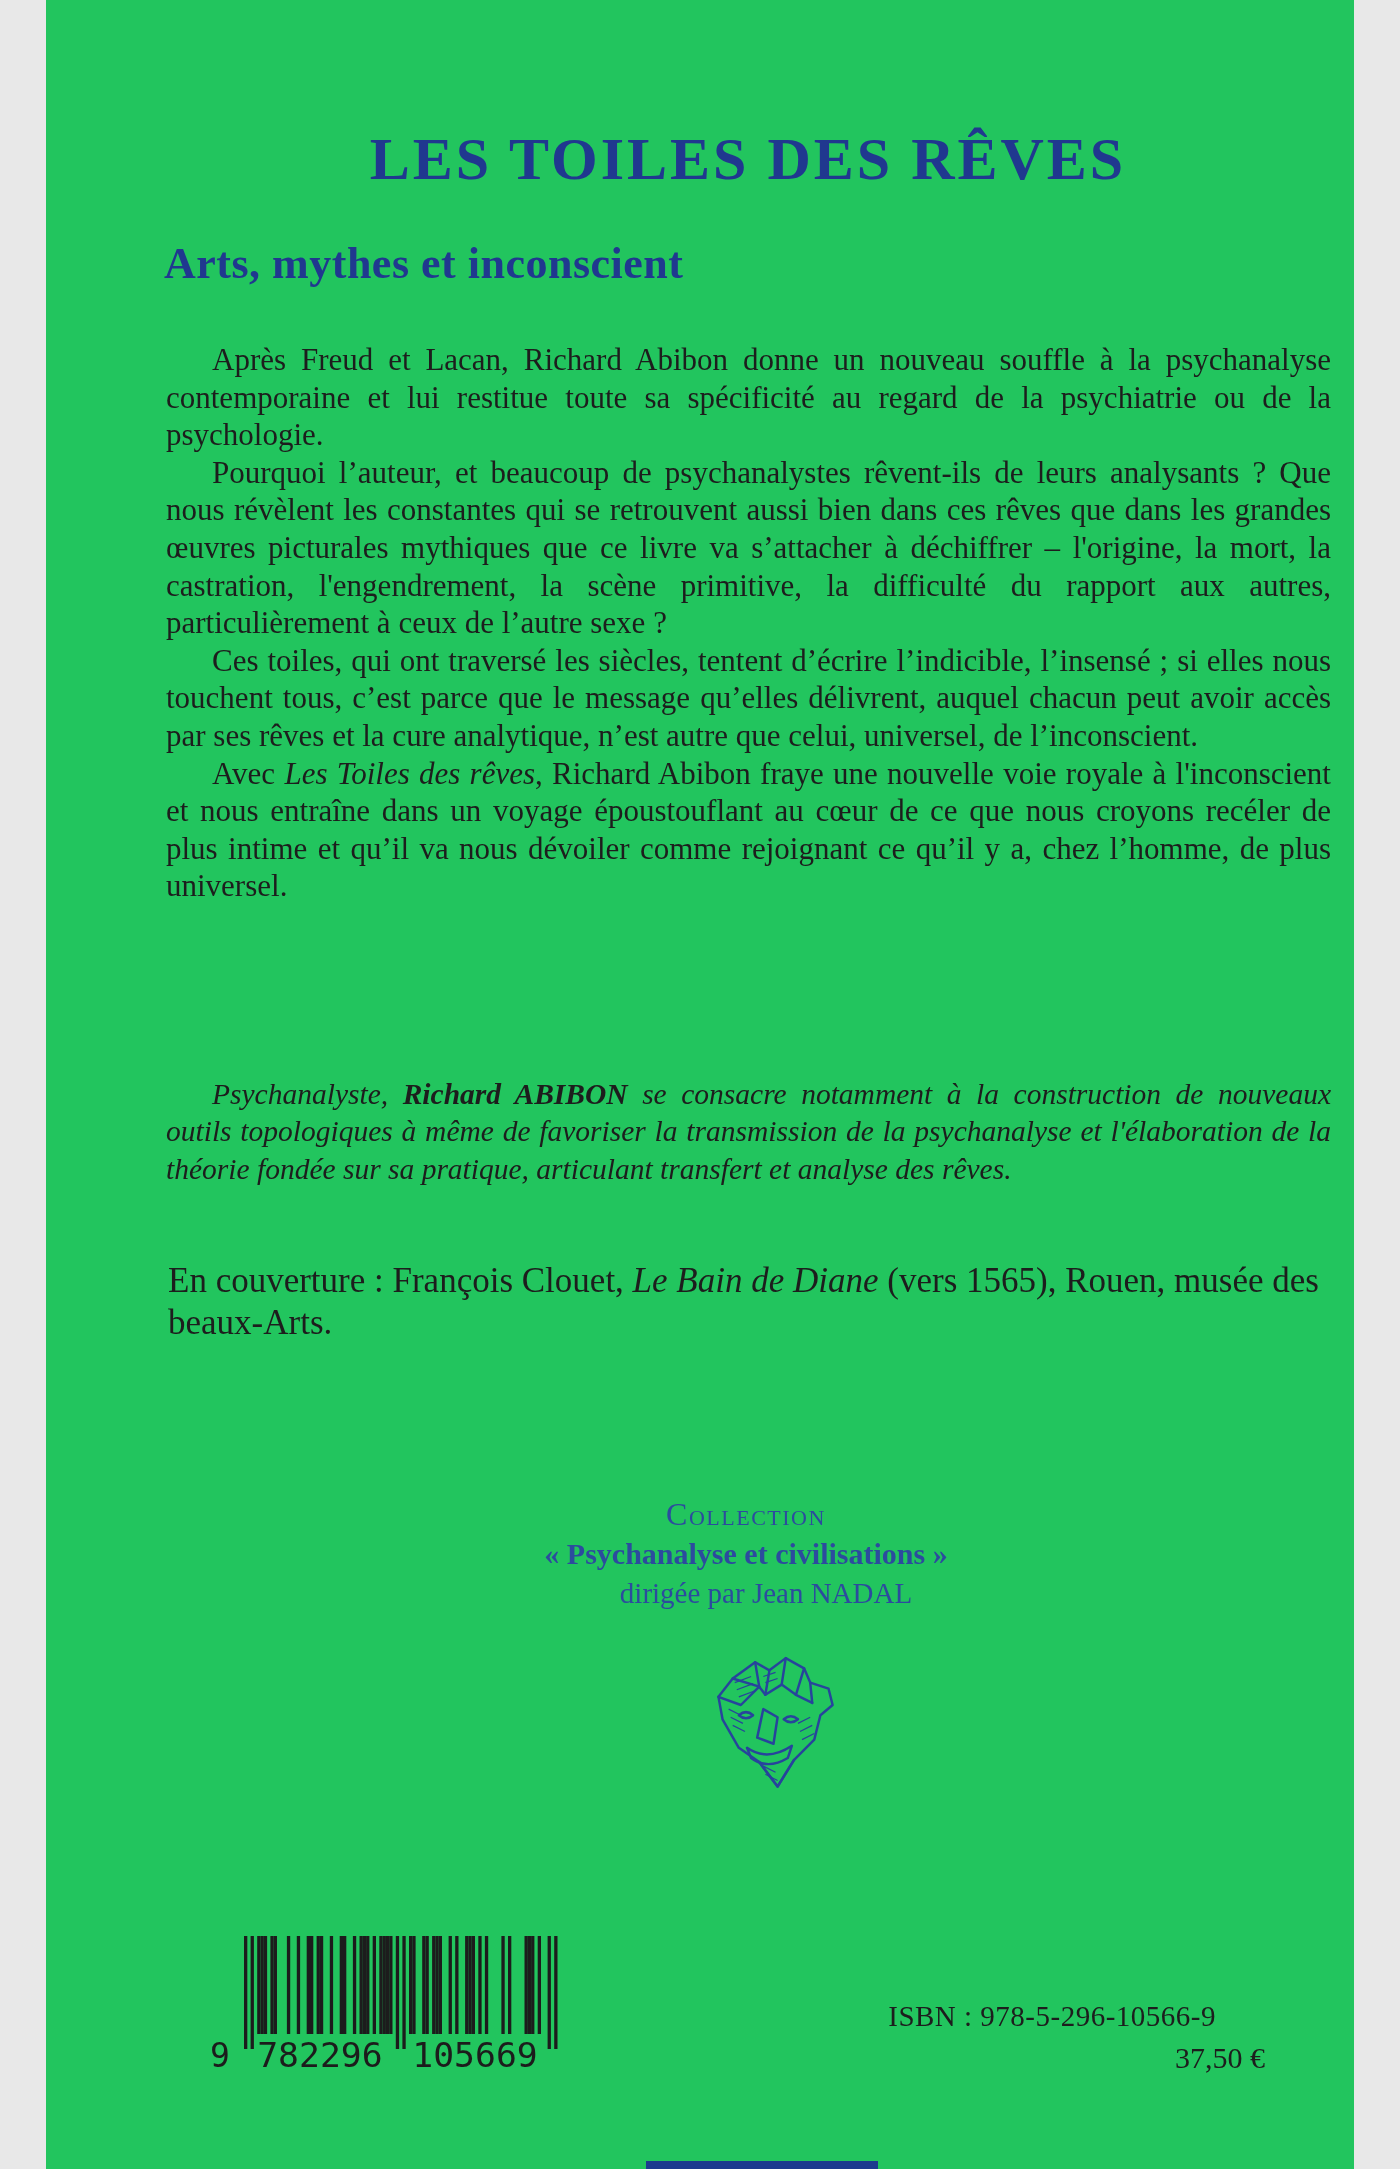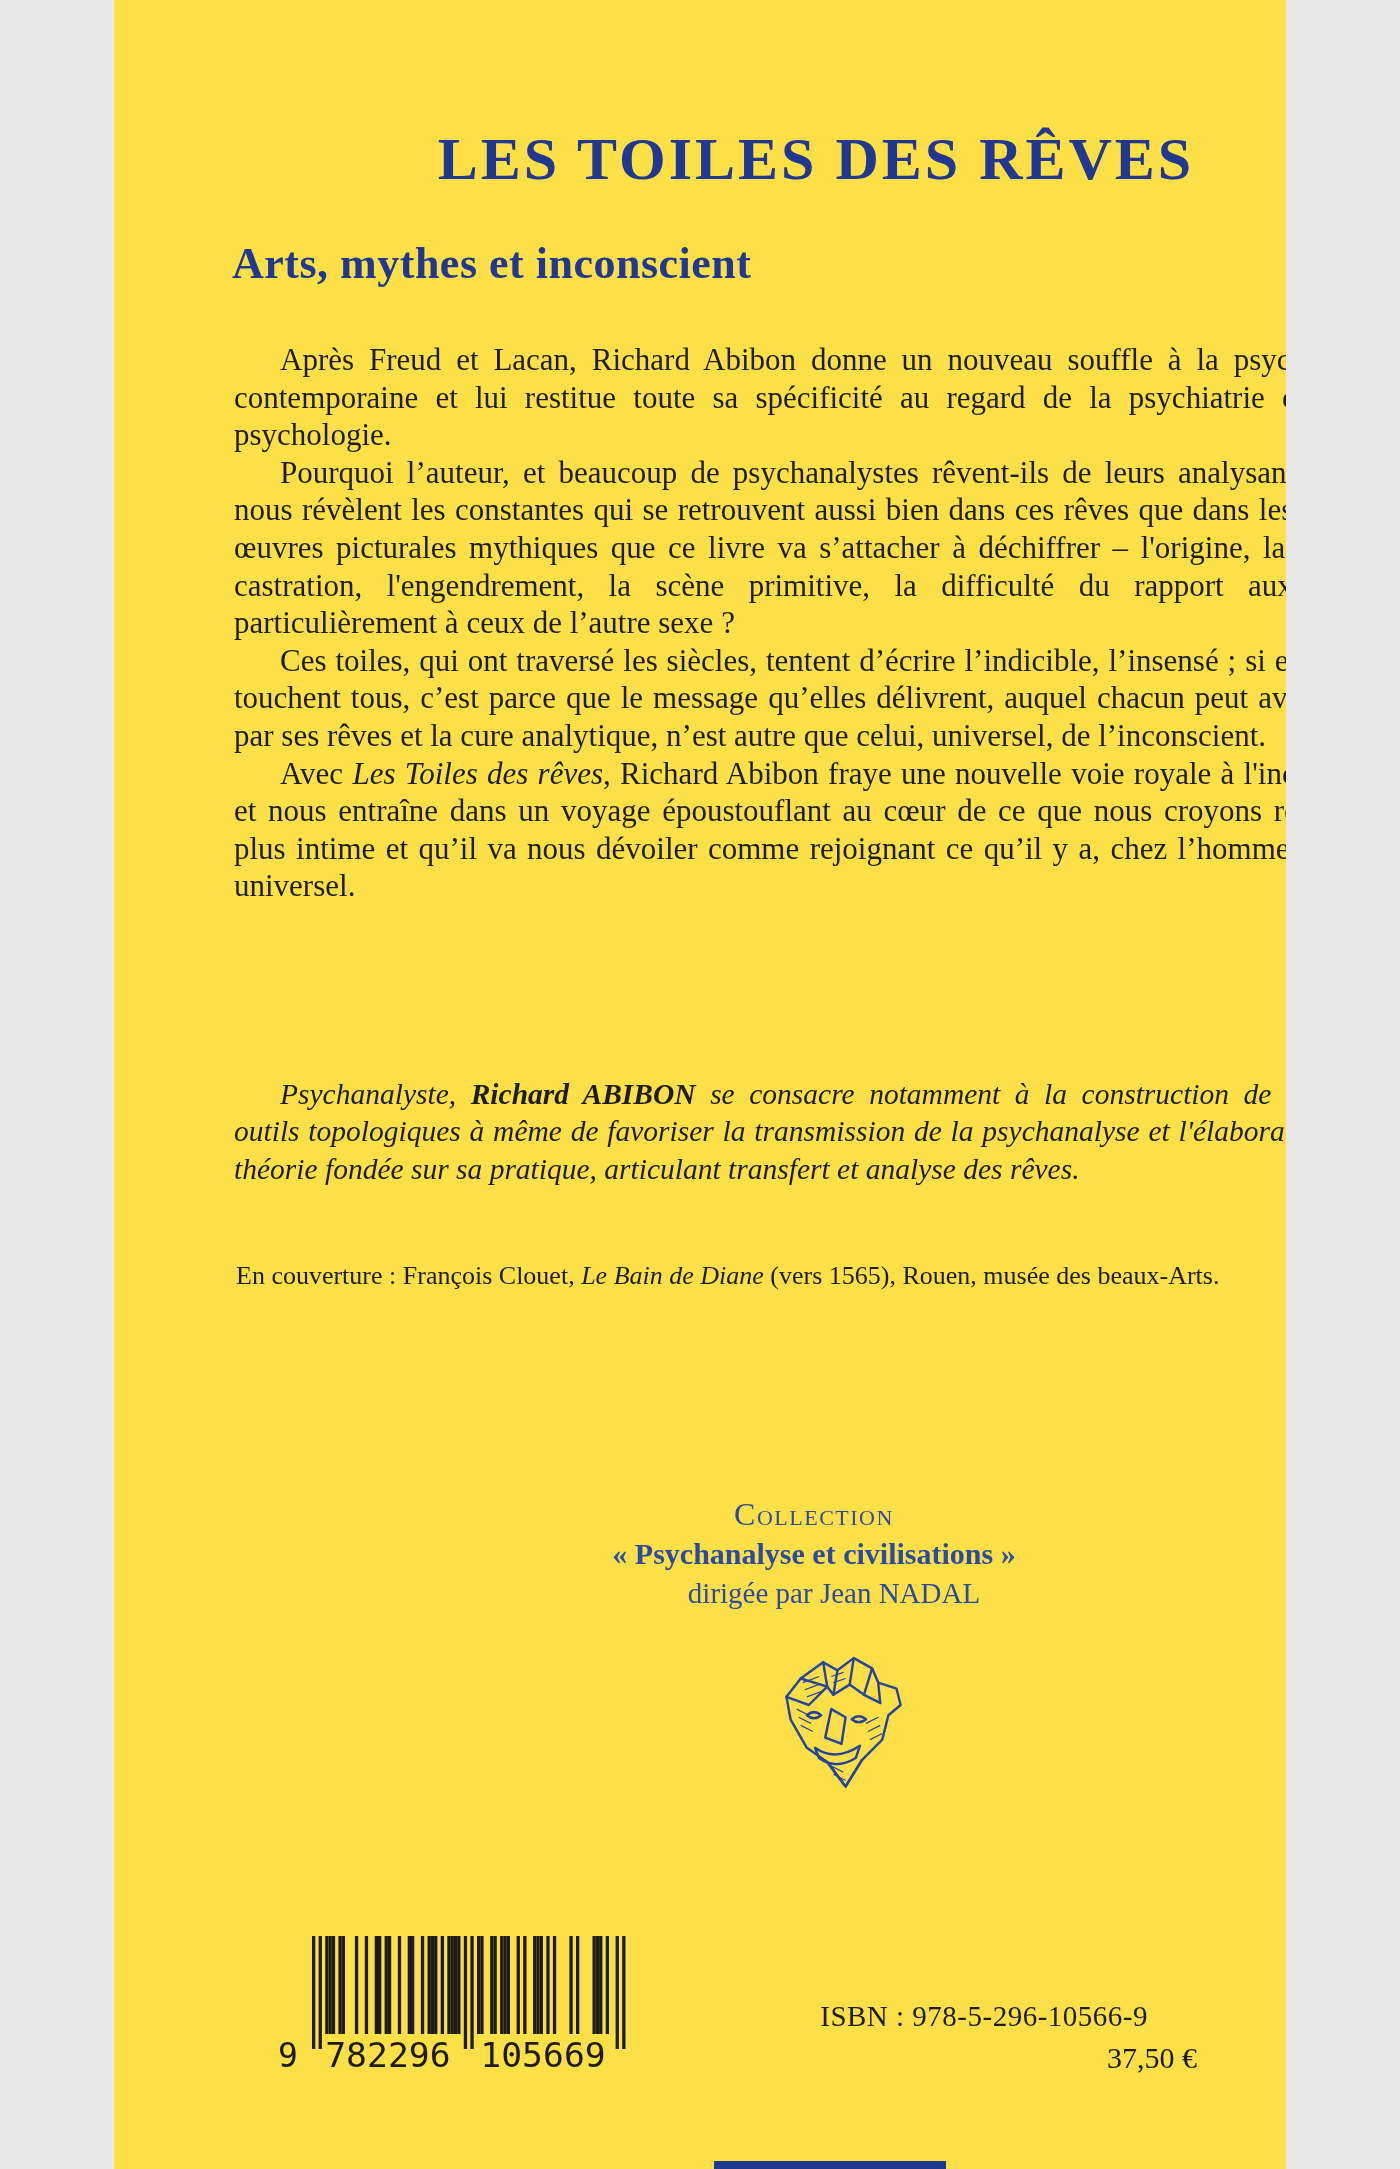--- a/index.html
+++ b/index.html
@@ -1,20 +1,20 @@
 <!DOCTYPE html>
 <html><head>
 <meta charset="utf-8">
 <style>
   html,body { margin:0; padding:0; background:#e8e8e8; }
   .page {
     position:relative;
-    width:1172px; height:2169px;
+    width:1308px; height:2169px;
     margin:0 auto;
-    background:#fde047;
+    background:#22c55e;
     font-family:"Liberation Serif", serif;
     color:#1d1d1d;
     overflow:hidden;
   }
   .book-title {
     position:absolute; top:126px; left:118px; width:1168px;
     text-align:center;
     font-size:60px; font-weight:bold; letter-spacing:3px;
     color:#20388f; line-height:1.1;
   }
@@ -30,21 +30,21 @@
     text-align:justify;
   }
   .body-par { margin:0; text-indent:46px; }
   .author-bio {
     position:absolute; top:1046px; left:120px; width:1165px;
     font-size:29.5px; line-height:37.6px;
     font-style:italic; text-align:justify; text-indent:46px;
   }
   .cover-credit {
     position:absolute; top:1260px; left:122px; width:1180px;
-    font-size:26px; line-height:1.2;
+    font-size:35px; line-height:1.2;
   }
   .collection {
     position:absolute; top:1494px; left:0; width:1400px;
     text-align:center; color:#2c4b9e;
   }
   .collection-label { font-size:32px; font-variant:small-caps; letter-spacing:1.5px; line-height:1.25; }
   .collection-name { font-size:30px; font-weight:bold; line-height:1.35; }
   .collection-director { font-size:29px; line-height:1.3;padding-left:40px; }
   .publisher-logo {
     position:absolute; top:1652px; left:655px; width:145px; height:158px;

